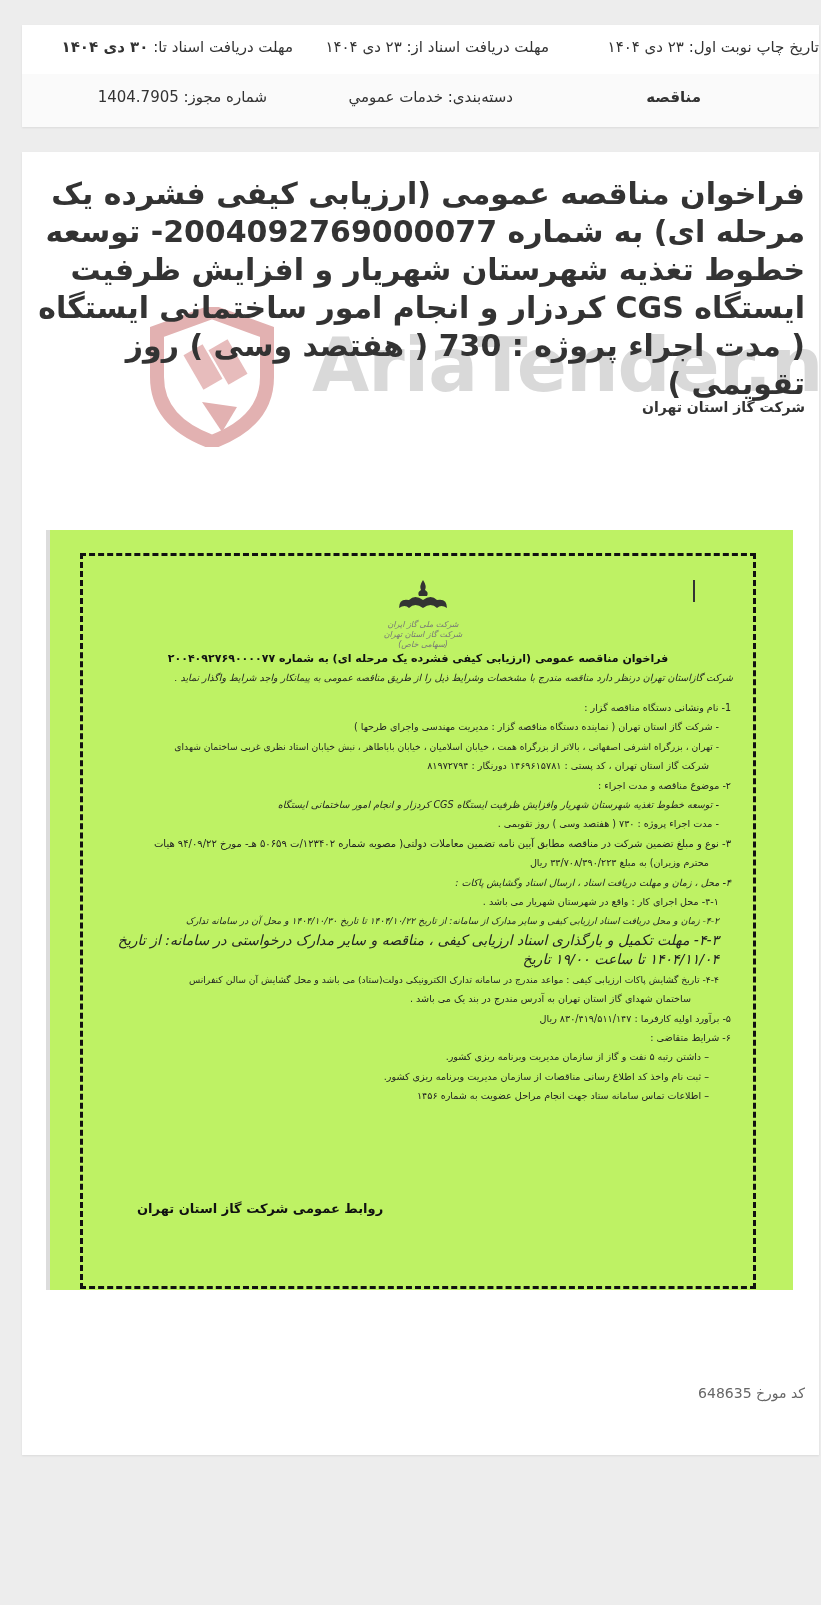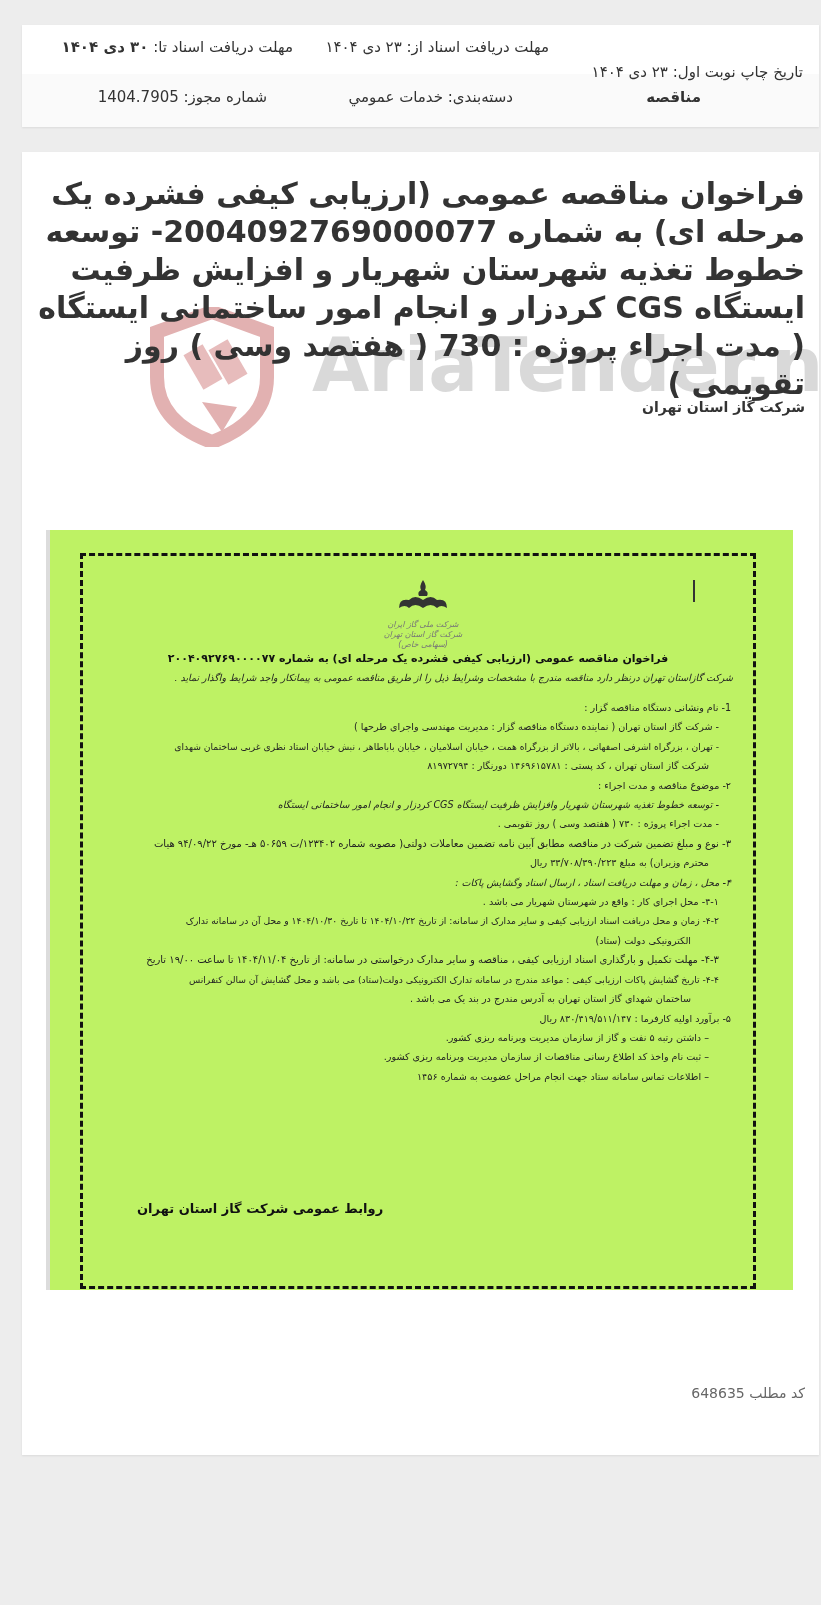--- a/index.html
+++ b/index.html
@@ -62,21 +62,21 @@
     position:absolute; right:14px; top:1233px; font-size:14px; color:#666;
   }
 </style>
 </head>
 <body>
 
 <div class="card info">
   <div class="row1"></div>
   <div class="row2"></div>
 
-  <span class="cell" style="right:16px; top:13px;margin-top:25px;">
+  <span class="cell" style="right:0; top:13px;">
     <span>تاریخ چاپ نوبت اول:</span>
     <span>۲۳ دی ۱۴۰۴</span>
   </span>
   <span class="cell" style="right:270px; top:13px;">
     <span>مهلت دریافت اسناد از:</span>
     <span>۲۳ دی ۱۴۰۴</span>
   </span>
   <span class="cell" style="right:526px; top:13px;">
     <span>مهلت دریافت اسناد تا:</span>
     <b>۳۰ دی ۱۴۰۴</b>
@@ -125,31 +125,31 @@
         <div class="ind1">- شرکت گاز استان تهران  ( نماینده دستگاه مناقصه گزار : مدیریت مهندسی واجرای طرحها )</div>
         <div class="ind1" style="font-size:9.2px;">- تهران ، بزرگراه اشرفی اصفهانی ، بالاتر از بزرگراه همت ، خیابان اسلامیان ، خیابان باباطاهر ، نبش خیابان استاد نظری غربی ساختمان شهدای</div>
         <div class="ind2">شرکت گاز استان تهران ، کد پستی : ۱۴۶۹۶۱۵۷۸۱ دورنگار :  ۸۱۹۷۲۷۹۴</div>
         <div>۲-   موضوع مناقصه و مدت اجراء :</div>
         <div class="ind1 it">- توسعه خطوط تغذیه شهرستان شهریار وافزایش ظرفیت ایستگاه CGS کردزار و انجام امور ساختمانی ایستگاه</div>
         <div class="ind1">- مدت اجراء پروژه : ۷۳۰ ( هفتصد وسی ) روز تقویمی .</div>
         <div style="font-size:10px;">۳- نوع و مبلغ تضمین شرکت در مناقصه مطابق آیین نامه تضمین معاملات دولتی( مصوبه شماره ۱۲۳۴۰۲/ت ۵۰۶۵۹ هـ- مورخ ۹۴/۰۹/۲۲ هیات</div>
         <div class="ind2">محترم وزیران) به مبلغ ۳۳/۷۰۸/۳۹۰/۲۲۳ ریال</div>
         <div class="it">۴- محل ، زمان و مهلت دریافت اسناد ، ارسال اسناد وگشایش پاکات :</div>
         <div class="ind1">۴-۱- محل اجرای کار : واقع در شهرستان شهریار می باشد .</div>
-        <div class="ind1" style="font-size:9.2px;">۴-۲- زمان و محل دریافت اسناد ارزیابی کیفی و سایر مدارک از سامانه: از تاریخ ۱۴۰۴/۱۰/۲۲  تا تاریخ ۱۴۰۴/۱۰/۳۰ و محل آن در سامانه تدارک</div>
-        <div class="ind3">الکترونیکی دولت (ستاد)</div>
-        <div class="ind1" style="font-size:10px;">۴-۳- مهلت تکمیل و بارگذاری اسناد ارزیابی کیفی ، مناقصه و سایر مدارک درخواستی در سامانه: از تاریخ ۱۴۰۴/۱۱/۰۴  تا ساعت ۱۹/۰۰  تاریخ</div>
+        <div class="ind1" style="font-size:9.2px;font-style:italic;">۴-۲- زمان و محل دریافت اسناد ارزیابی کیفی و سایر مدارک از سامانه: از تاریخ ۱۴۰۴/۱۰/۲۲  تا تاریخ ۱۴۰۴/۱۰/۳۰ و محل آن در سامانه تدارک</div>
+        <div class="ind1" style="font-size:14px;font-style:italic;">۴-۳- مهلت تکمیل و بارگذاری اسناد ارزیابی کیفی ، مناقصه و سایر مدارک درخواستی در سامانه: از تاریخ ۱۴۰۴/۱۱/۰۴  تا ساعت ۱۹/۰۰  تاریخ</div>
         <div class="ind1" style="font-size:9.2px;">۴-۴- تاریخ گشایش پاکات ارزیابی کیفی : مواعد مندرج در سامانه  تدارک الکترونیکی دولت(ستاد) می باشد و محل گشایش آن سالن کنفرانس</div>
         <div class="ind3">ساختمان شهدای گاز استان تهران به آدرس مندرج در بند یک می باشد .</div>
         <div>۵-   برآورد اولیه کارفرما : ۸۳۰/۴۱۹/۵۱۱/۱۴۷  ریال</div>
+        <div>۶-  شرایط متقاضی :</div>
         <div class="ind2">–    داشتن رتبه ۵ نفت و گاز از سازمان مدیریت وبرنامه ریزی کشور.</div>
         <div class="ind2">–    ثبت نام واخذ کد اطلاع رسانی مناقصات از سازمان مدیریت وبرنامه ریزی کشور.</div>
         <div class="ind2">–    اطلاعات تماس سامانه ستاد جهت انجام مراحل عضویت به شماره ۱۴۵۶</div>
       </div>
       <div class="scan-sign">روابط عمومی شرکت گاز استان تهران</div>
     </div>
   </div>
 
   <div class="code">
-    <span>کد مطلب</span>
+    <span>کد مورخ</span>
     <span>648635</span>
   </div>
 </div>
 
 </body></html>

